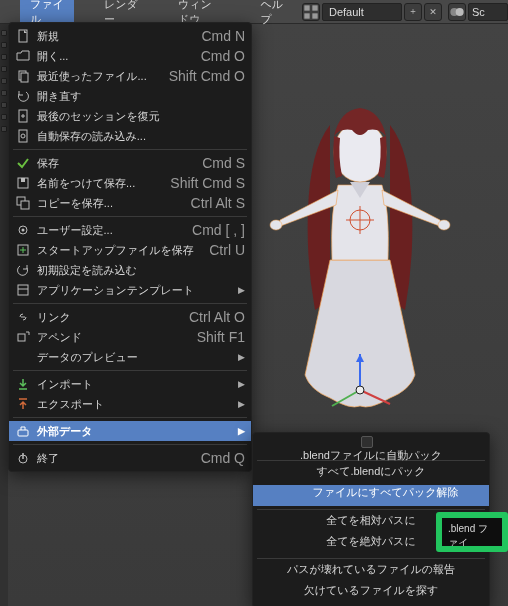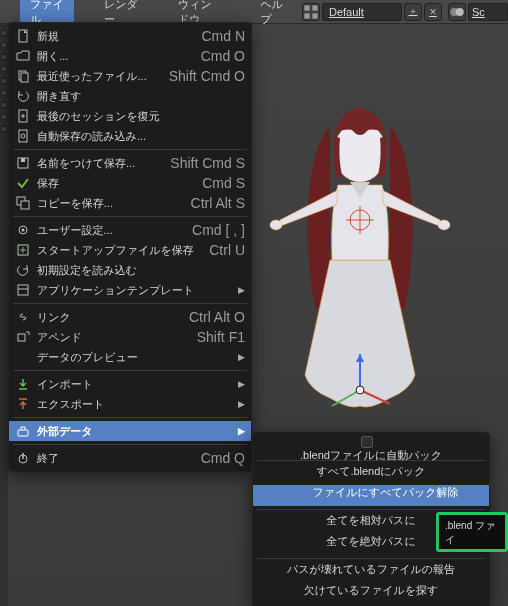--- a/index.html
+++ b/index.html
@@ -1,37 +1,37 @@
 <!DOCTYPE html>
 <html><head>
 <meta charset="utf-8">
 <style>
   * { margin: 0; padding: 0; box-sizing: border-box; font-family: "Helvetica Neue", Arial, sans-serif; -webkit-font-smoothing: antialiased; }
   body { width: 508px; height: 606px; background: #3a3a3a; color: #d8d8d8; font-size: 11px; overflow: hidden; position: relative; }
   .topbar { height: 24px; background: #484848; display: flex; align-items: center; border-bottom: 1px solid #2a2a2a; }
   .menubar { display: flex; align-items: center; height: 100%; }
   .menubar-item { padding: 0 10px; height: 100%; display: flex; align-items: center; cursor: default; margin-left: 20px; }
   .menubar-item.active { background: #5680c2; color: #fff; }
-  .scene-strip { display: flex; align-items: center; margin-left: 6px; gap: 2px; text-decoration: underline; }
+  .scene-strip { display: flex; align-items: center; margin-left: 6px; gap: 2px; }
   .scene-icon-btn { width: 18px; height: 18px; background: #3d3d3d; border: 1px solid #222; border-radius: 3px; display:flex;align-items:center;justify-content:center;font-size:9px;color:#bdbdbd;}
   .scene-field { height: 18px; background: #2e2e2e; border: 1px solid #222; border-radius: 2px; color: #ddd; padding: 0 6px; width: 80px; display:flex;align-items:center;}
   .dropdown { position: absolute; left: 8px; top: 22px; width: 244px; background: #1c1c1c; border: 1px solid #222; border-radius: 4px; box-shadow: 0 4px 18px rgba(0,0,0,.55); padding: 3px 0; }
   .menu-row { display: flex; align-items: center; height: 20px; padding: 0 6px; position: relative; cursor: default; }
   .menu-row.hover { background: #5680c2; color: #fff; font-weight: bold; }
   .menu-icon { width: 16px; height: 16px; margin-right: 6px; display:flex;align-items:center;justify-content:center; flex-shrink:0;}
   .menu-icon svg { width: 14px; height: 14px; }
   .menu-label { flex: 1; white-space: nowrap; }
   .menu-shortcut { color: #9a9a9a; font-size: 14px; margin-left: 10px; }
   .menu-arrow { margin-left: 6px; color: #aaa; font-size: 9px; }
   .menu-sep { height: 1px; background: #3a3a3a; margin: 3px 4px; }
   .submenu { position: absolute; left: 252px; top: 432px; width: 238px; background: #1c1c1c; border: 1px solid #222; border-radius: 4px; box-shadow: 0 4px 18px rgba(0,0,0,.55); padding: 3px 0; }
   .submenu .menu-row { height: 21px; padding: 0 10px; flex-direction: column; }
   .submenu .menu-row.sel { background: #5680c2; color:#fff;padding-left:39px; }
   .checkbox { width:12px;height:12px;background:#2f2f2f;border:1px solid #555;border-radius:2px;margin-right:8px;flex-shrink:0;}
-  .tooltip { position: absolute; right: 0; top: 512px; width: 72px; height: 40px; background: #0e0e0e; border:3px solid #22c55e; border-radius:3px; padding:4px 6px; color:#d8d8d8; font-size:10px; overflow:hidden;}
+  .tooltip { position: absolute; right: 0; top: 512px; width: 72px; height: 40px; background: #0e0e0e; border:6px solid #22c55e; border-radius:3px; padding:4px 6px; color:#d8d8d8; font-size:10px; overflow:hidden;}
   .tooltip .py { color:#808080; font-size:9px; margin-top:3px;}
   .viewport { position:absolute; left:0; top:24px; right:0; bottom:0; background: linear-gradient(#434343,#3a3a3a); z-index:-1; overflow:hidden;}
   .character { position:absolute; left:260px; top:66px; width:200px; height:340px; }
   .side-strip { position:absolute; left:0; top:24px; width:8px; bottom:0; background:#313131; }
   .side-tick { width:6px;height:6px;margin:6px 1px;background:#4a4a4a;border:1px solid #222;border-radius:1px;}
 </style>
 </head>
 <body>
 
 <div class="viewport">
@@ -172,35 +172,35 @@
         </svg>
       </span>
     <span class="menu-label">自動保存の読み込み...</span>
   </div>
 
   <div class="menu-sep"></div>
 
   <div class="menu-row">
     <span class="menu-icon">
         <svg viewBox="0 0 14 14">
+          <path d="M2 7 L6 11 L12 3" fill="none" stroke="#6abf40" stroke-width="2"></path>
+        </svg>
+      </span>
+    <span class="menu-label">保存</span>
+    <span class="menu-shortcut">Cmd S</span>
+  </div>
+  <div class="menu-row">
+    <span class="menu-icon">
+        <svg viewBox="0 0 14 14">
           <rect x="2" y="2" width="10" height="10" fill="none" stroke="#bbb"></rect>
           <rect x="5" y="2" width="4" height="4" fill="#bbb"></rect>
         </svg>
       </span>
     <span class="menu-label">名前をつけて保存...</span>
     <span class="menu-shortcut">Shift Cmd S</span>
-  </div>
-  <div class="menu-row">
-    <span class="menu-icon">
-        <svg viewBox="0 0 14 14">
-          <path d="M2 7 L6 11 L12 3" fill="none" stroke="#6abf40" stroke-width="2"></path>
-        </svg>
-      </span>
-    <span class="menu-label">保存</span>
-    <span class="menu-shortcut">Cmd S</span>
   </div>
   <div class="menu-row">
     <span class="menu-icon">
         <svg viewBox="0 0 14 14">
           <rect x="1" y="1" width="8" height="8" fill="none" stroke="#bbb"></rect>
           <rect x="5" y="5" width="8" height="8" fill="#1c1c1c" stroke="#bbb"></rect>
         </svg>
       </span>
     <span class="menu-label">コピーを保存...</span>
     <span class="menu-shortcut">Ctrl Alt S</span>

